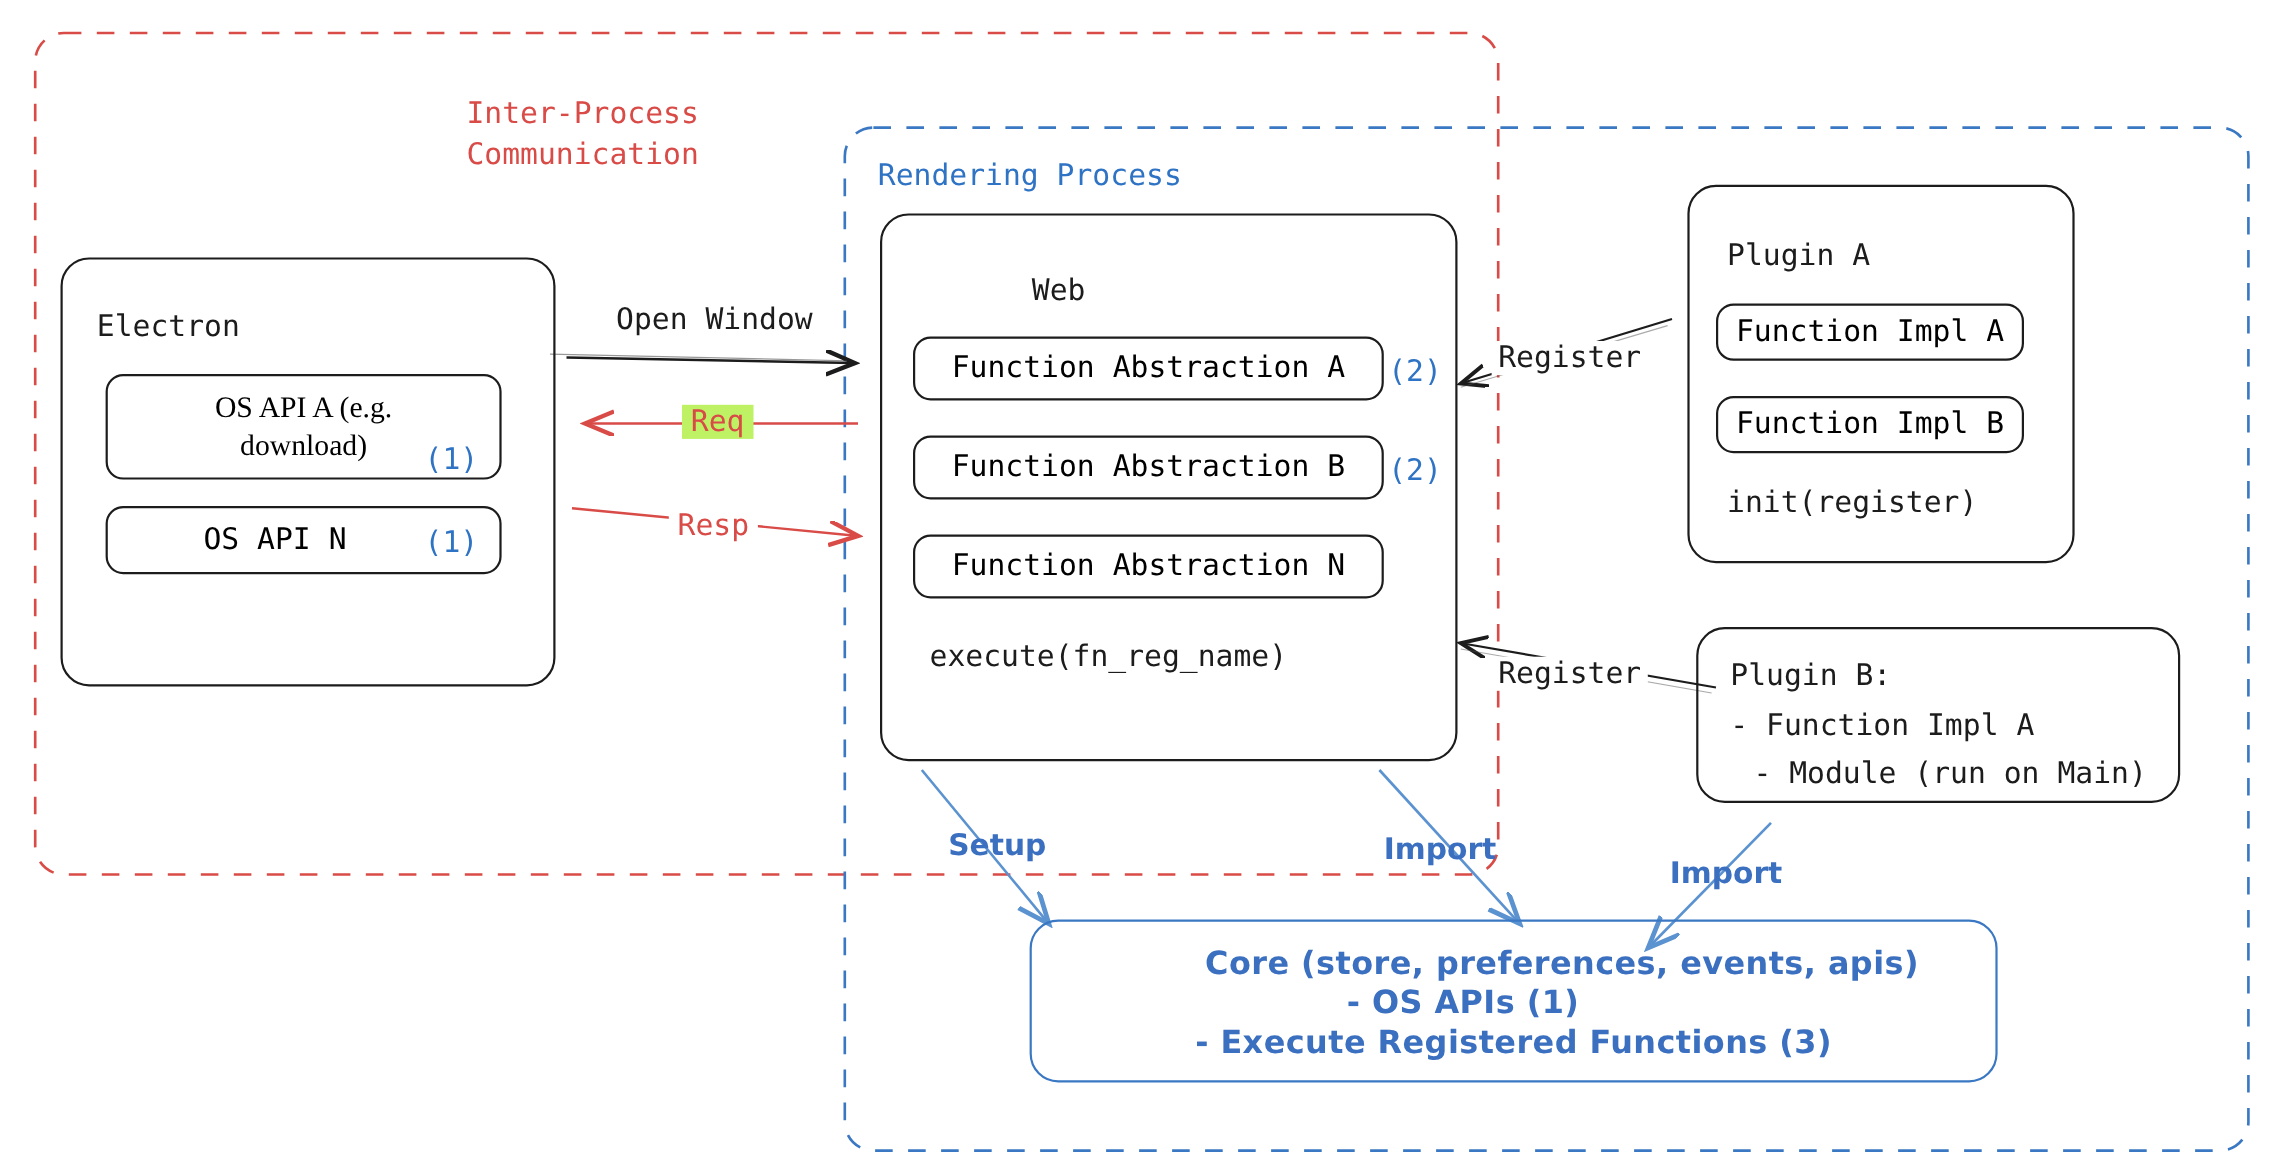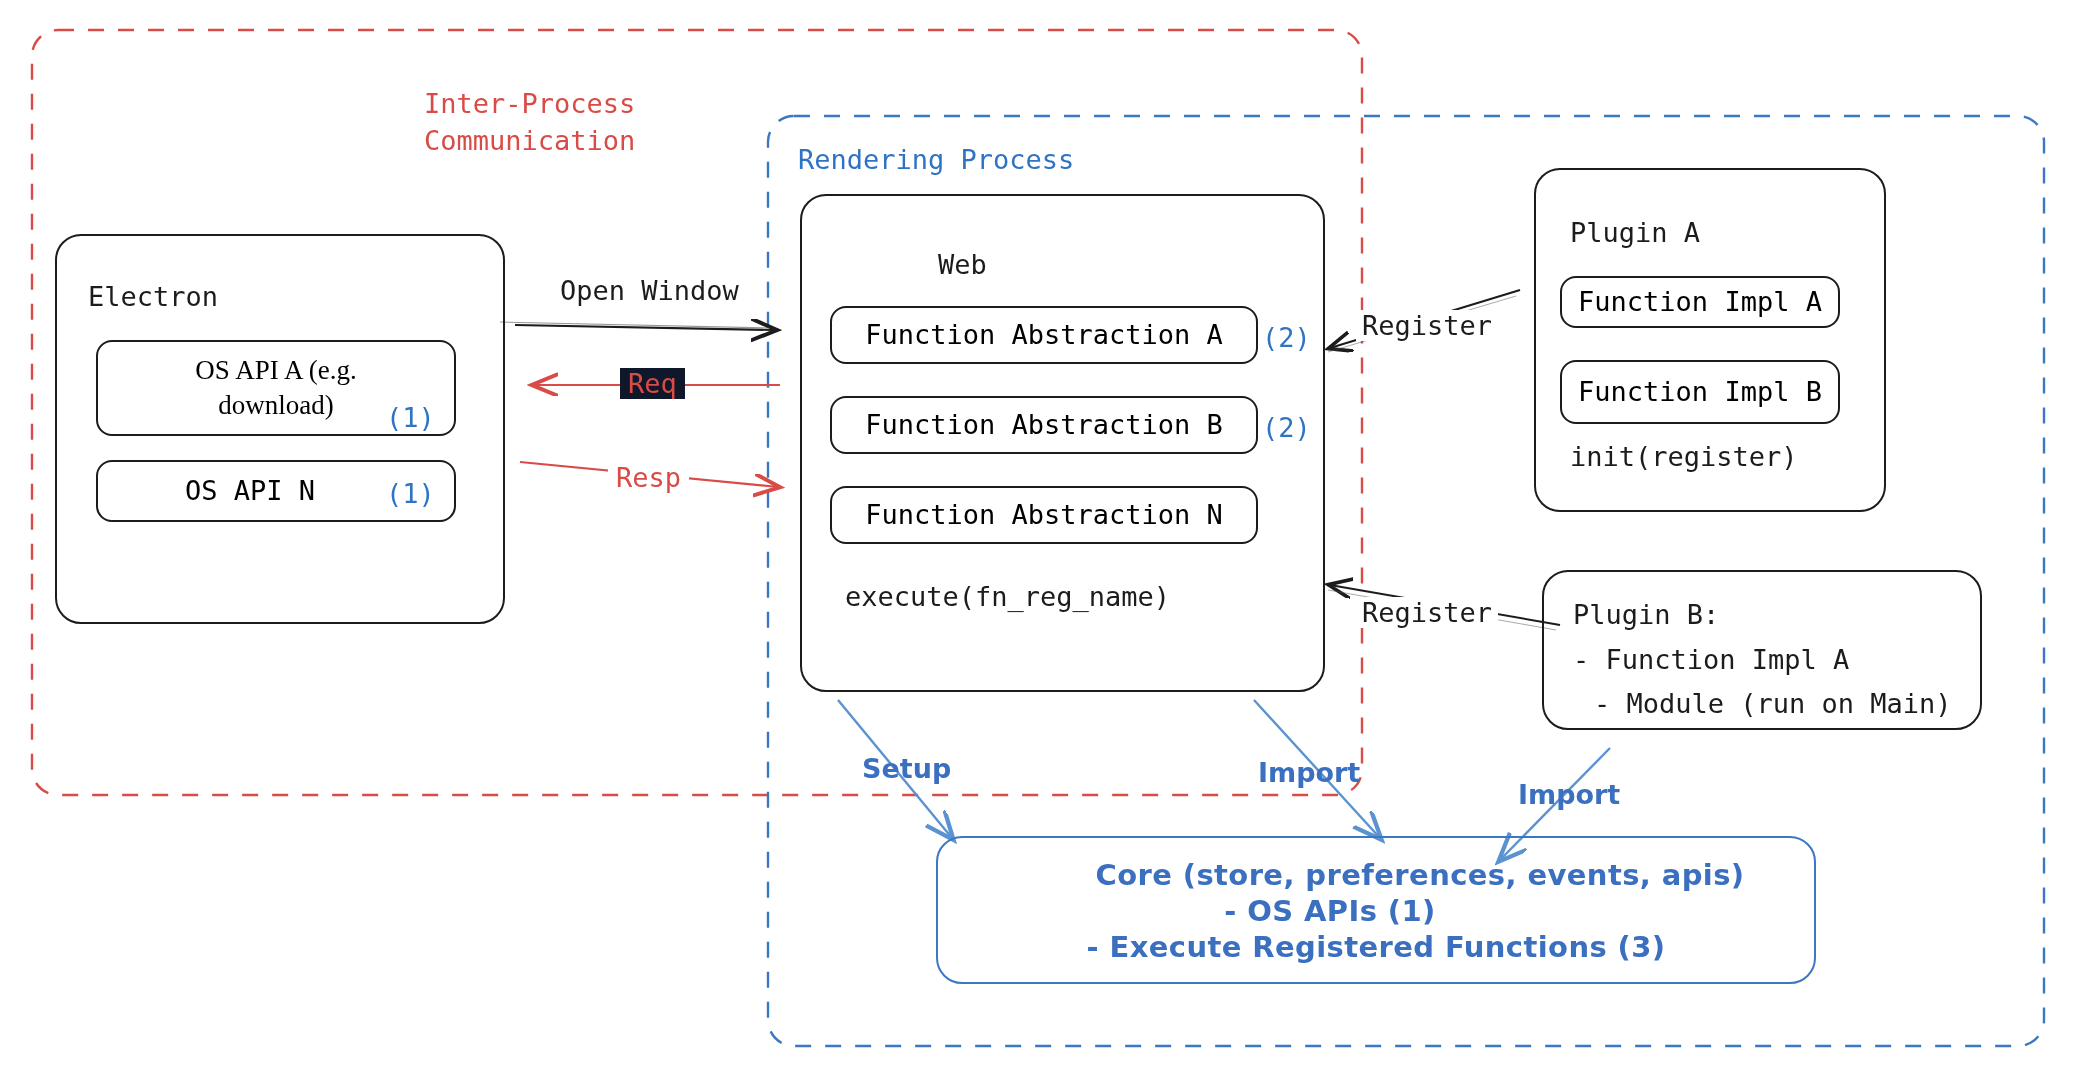--- a/index.html
+++ b/index.html
@@ -195,41 +195,41 @@
   <div class="lbl box-text" style="left:845px; top:580px;">execute(fn_reg_name)</div>
 
   <div class="node rbox" style="left:1534px; top:168px; width:352px; height:344px;">
   </div>
   <div class="lbl box-text" style="left:1570px; top:216px;">Plugin A</div>
 
   <div class="node rbox-inner center" style="left:1560px; top:276px; width:280px; height:52px;">
     <span class="box-text">Function Impl A</span>
   </div>
 
-  <div class="node rbox-inner center" style="left:1560px; top:360px; width:280px; height:64px;">
+  <div class="node rbox-inner center" style="left:1560px; top:360px; width:280px; height:52px;">
     <span class="box-text">Function Impl B</span>
   </div>
 
   <div class="lbl box-text" style="left:1570px; top:440px;">init(register)</div>
 
   <div class="node rbox" style="left:1542px; top:570px; width:440px; height:160px;">
   </div>
   <div class="lbl box-text" style="left:1573px; top:598px;">Plugin B:</div>
   <div class="lbl box-text" style="left:1573px; top:643px;">- Function Impl A</div>
   <div class="lbl box-text" style="left:1573px; top:687px;margin-left:21px;">- Module (run on Main)</div>
 
   <div class="node rbox-core" style="left:936px; top:836px; width:880px; height:148px;">
   </div>
   <div class="lbl core-text" style="left:980px; top:856px; width:880px; text-align:center;">Core (store, preferences, events, apis)</div>
   <div class="lbl core-text" style="left:936px; top:892px; width:788px; text-align:center;">- OS APIs (1)</div>
   <div class="lbl core-text" style="left:936px; top:928px; width:880px; text-align:center;">- Execute Registered Functions (3)</div>
 
   <div class="lbl edge-lbl" style="left:560px; top:275px;">Open Window</div>
 
-  <div class="lbl edge-lbl red" style="left:620px; top:368px; background:#0f172a; padding:0 8px;">Req</div>
+  <div class="lbl edge-lbl red" style="left:620px; top:368px; background:#bef264; padding:0 8px;">Req</div>
 
   <div class="lbl edge-lbl red" style="left:608px; top:462px; background:#fff; padding:0 8px;">Resp</div>
 
   <div class="lbl edge-lbl" style="left:1356px; top:310px; background:#fff; padding:0 6px;">Register</div>
 
   <div class="lbl edge-lbl" style="left:1356px; top:597px; background:#fff; padding:0 6px;">Register</div>
 
   <div class="lbl setup-lbl" style="left:862px; top:753px;">Setup</div>
 
   <div class="lbl import-lbl" style="left:1258px; top:757px;">Import</div>

